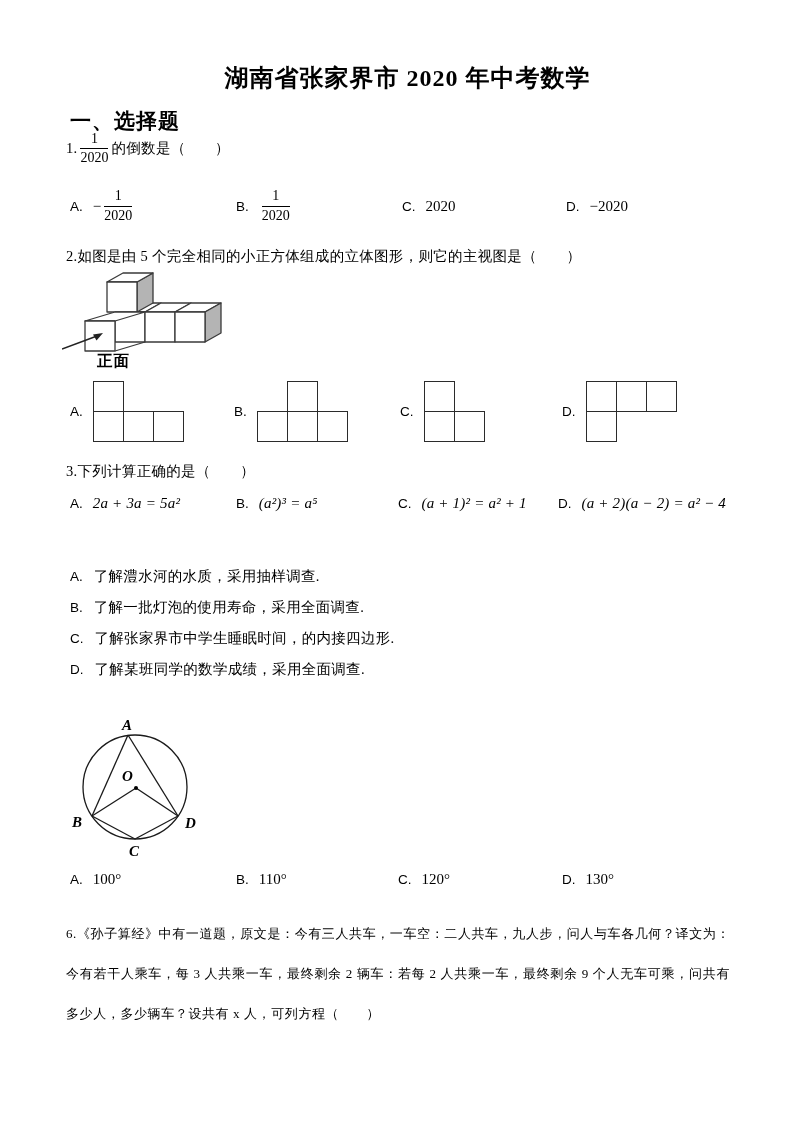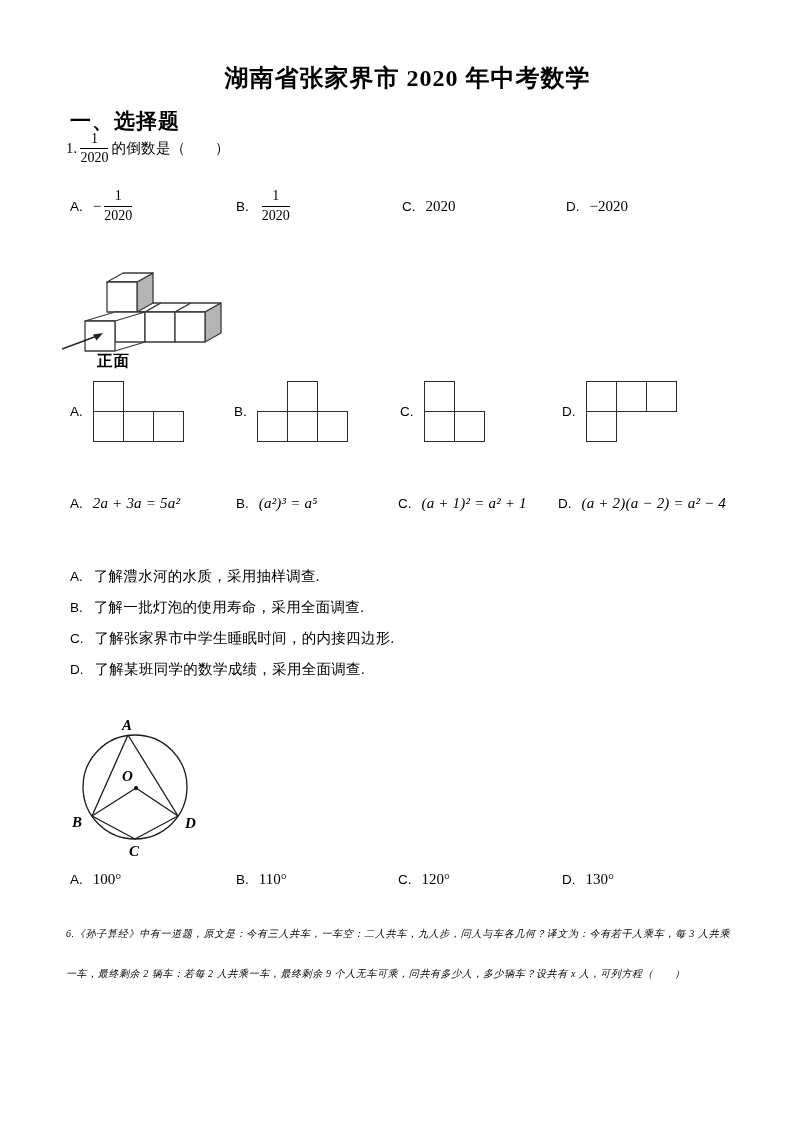--- a/index.html
+++ b/index.html
@@ -15,21 +15,21 @@
   .frac{display:inline-block;text-align:center;vertical-align:middle;font-size:14px;line-height:1.15;margin:0 3px;}
   .fnum{display:block;border-bottom:1.2px solid #000;padding:0 5px 1px;}
   .fden{display:block;padding-top:1px;}
   .opt{display:flex;align-items:center;gap:10px;height:40px;}
   .opt-label{font-family:"Liberation Sans","DejaVu Sans",sans-serif;font-size:13.5px;flex:none;}
   .opt-text{font-size:15px;}
   .formula{font-style:italic;font-size:15px;letter-spacing:0.2px;}
   .grid{position:relative;flex:none;}
   .cell{position:absolute;width:31px;height:31px;border:1.2px solid #2b2b2b;box-sizing:border-box;background:#fff;}
   .q4opt{display:flex;align-items:center;gap:11px;height:20px;}
-  .q6text{left:66px;top:914px;width:664px;font-size:10px;line-height:40px;letter-spacing:0.6px;text-align:justify;font-style:italic;}
+  .q6text{left:66px;top:914px;width:664px;font-size:13px;line-height:40px;letter-spacing:0.6px;text-align:justify;}
   .fig-label{font-size:15.5px;letter-spacing:1px;font-weight:bold;}
   .footer{left:0;top:1066px;width:100%;text-align:center;
     font-family:"Liberation Sans","DejaVu Sans",sans-serif;font-size:19px;color:#a9a9a9;letter-spacing:0.5px;}
   svg text{font-family:"Liberation Serif","DejaVu Serif",serif;}
 </style>
 </head>
 <body>
 
 <div class="page">
 
@@ -67,20 +67,21 @@
   </div>
   <div class="abs opt" style="left:402px;top:186px;">
     <span class="opt-label">C.</span>
     <span class="opt-text">2020</span>
   </div>
   <div class="abs opt" style="left:566px;top:186px;">
     <span class="opt-label">D.</span>
     <span class="opt-text">−2020</span>
   </div>
 
+  <div class="abs stem" style="left:66px;top:246px;">2.如图是由 5 个完全相同的小正方体组成的立体图形，则它的主视图是（　　）</div>
 
   <svg class="abs" style="left:62px;top:270px;" width="200" height="100" viewBox="0 0 200 100">
     <g stroke="#3a3a3a" stroke-width="1.3" fill="#ffffff" stroke-linejoin="round">
       <g>
         <polygon points="53,42 69,33 99,33 83,42"></polygon>
         <polygon points="83,42 99,33 129,33 113,42"></polygon>
         <polygon points="113,42 129,33 159,33 143,42"></polygon>
         <polygon points="143,42 159,33 159,63 143,72" fill="#b4b4b4"></polygon>
         <rect x="53" y="42" width="30" height="30"></rect>
         <rect x="83" y="42" width="30" height="30"></rect>
@@ -133,20 +134,21 @@
   <div class="abs opt" style="left:562px;top:381px;height:61px;">
     <span class="opt-label">D.</span>
     <span class="grid" style="width:91px;height:61px;">
         <div class="cell" style="left: 0px; top: 0px;"></div>
         <div class="cell" style="left: 30px; top: 0px;"></div>
         <div class="cell" style="left: 60px; top: 0px;"></div>
         <div class="cell" style="left: 0px; top: 30px;"></div>
       </span>
   </div>
 
+  <div class="abs stem" style="left:66px;top:461px;">3.下列计算正确的是（　　）</div>
 
   <div class="abs opt" style="left:70px;top:488px;height:30px;">
     <span class="opt-label">A.</span>
     <span class="formula">2a + 3a = 5a²</span>
   </div>
   <div class="abs opt" style="left:236px;top:488px;height:30px;">
     <span class="opt-label">B.</span>
     <span class="formula">(a²)³ = a⁵</span>
   </div>
   <div class="abs opt" style="left:398px;top:488px;height:30px;">

